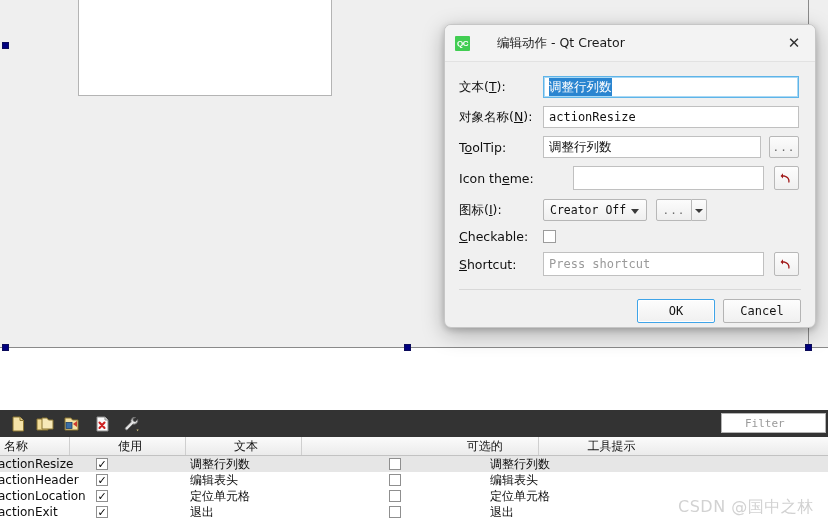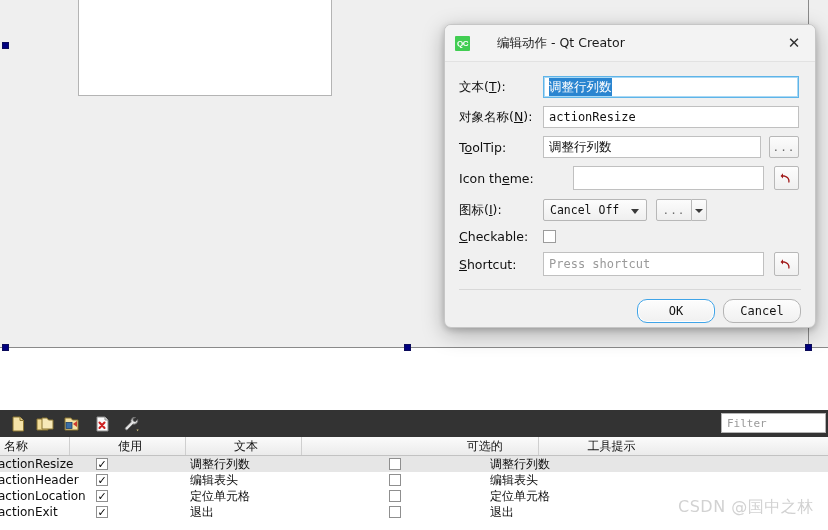--- a/index.html
+++ b/index.html
@@ -166,40 +166,40 @@
   #dialog-buttons {
     position: absolute; right: 14px; top: 274px;
     display: flex; gap: 8px;
   }
   .dbtn {
     width: 78px; height: 24px;
     display: flex; align-items: center; justify-content: center;
     font-size: 12px; color: #121212;
     font-family: "DejaVu Sans Mono", monospace;
     background: linear-gradient(#fdfdfd, #f0f0f0);
-    border: 1px solid #b4b4b4; border-radius: 10px;
+    border: 1px solid #b4b4b4; border-radius: 2px;
   }
   .dbtn.default { border: 1px solid #3fa4e8; box-shadow: inset 0 0 0 1px #ffffff; }
 
   
   #action-editor {
     position: absolute; left: 0; top: 410px; width: 828px; height: 120px;
     background: #ffffff;
   }
   #ae-toolbar {
     position: relative; height: 27px; background: #333333;
     display: flex; align-items: center;
   }
   .tb-icon { width: 18px; height: 18px; margin-left: 9px; position: relative; }
   .tb-icon svg { display: block; }
   #filter-box {
     position: absolute; right: 2px; top: 3px;
     width: 105px; height: 20px;
     background: #ffffff; border: 1px solid #b4b4b4;
-    display: flex; align-items: center; padding-left: 5px;
+    display: flex; align-items: center; padding-left: 23px;
     font-size: 11px; color: #9a9a9a;
     font-family: "DejaVu Sans Mono", monospace;
   }
 
   #ae-table { position: relative; width: 828px; }
   #ae-head {
     display: flex; height: 19px;
     background: linear-gradient(#fbfbfb, #ebebeb);
     border-bottom: 1px solid #c2c2c2;
     gap: 44px;
@@ -290,21 +290,21 @@
         <div class="revert-btn">
           <svg width="13" height="13" viewBox="0 0 13 13">
             <path d="M9.5 10.5 C10.5 5.5 6 3.2 3 3.2 L3 1.2 L0.6 4.0 L3 6.6 L3 4.8 C5.6 4.8 9 6.2 8.2 10.5 Z" fill="#a01818"></path>
           </svg>
         </div>
       </div>
 
       <div class="frow">
         <div class="flabel"><span>图标(</span><span class="u">I</span><span>):</span></div>
         <div class="combo">
-          <span>Cancel Off</span>
+          <span>Creator Off</span>
           <span class="arr"></span>
         </div>
         <div class="dots-btn">...</div>
         <div class="dots-arrow"></div>
       </div>
 
       <div class="frow">
         <div class="flabel"><span class="u">C</span><span>heckable:</span></div>
         <div class="chk-box"></div>
       </div>

